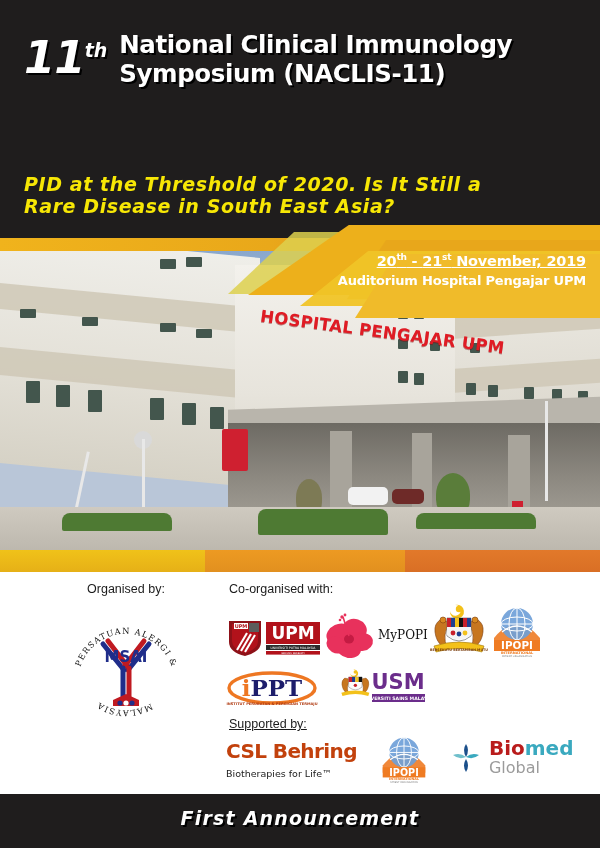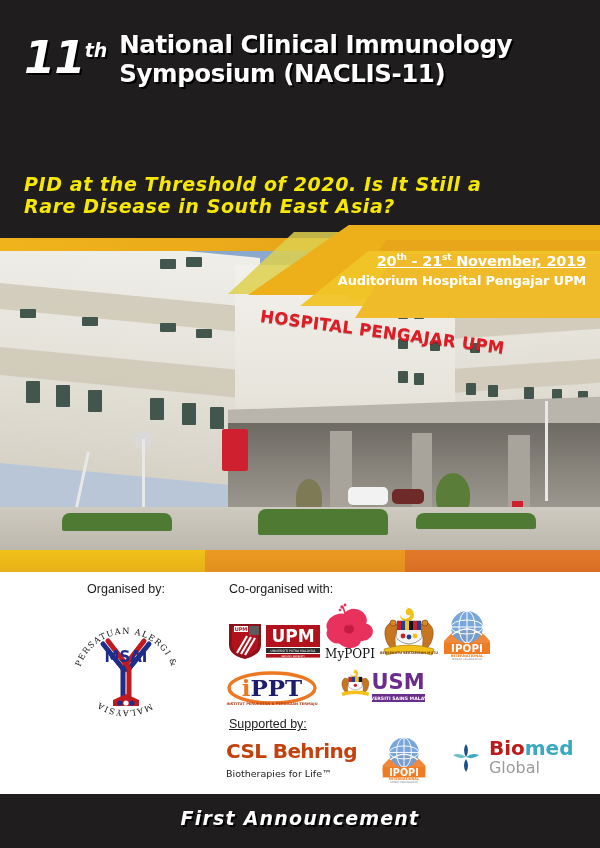--- a/index.html
+++ b/index.html
@@ -283,21 +283,21 @@
           <rect x="23" y="5" width="10" height="9" fill="#5c5c5c"></rect>
           <rect x="40" y="4" width="54" height="22" fill="#b2121b"></rect>
           <text x="67" y="21" text-anchor="middle" font-size="17" font-weight="bold" font-family="DejaVu Sans, sans-serif" fill="#ffffff">UPM</text>
           <rect x="40" y="27" width="54" height="5" fill="#2b2b2b"></rect>
           <text x="67" y="31.2" text-anchor="middle" font-size="3.1" font-family="DejaVu Sans, sans-serif" fill="#ffffff">UNIVERSITI PUTRA MALAYSIA</text>
           <rect x="40" y="33" width="54" height="3.6" fill="#b2121b"></rect>
           <text x="67" y="36" text-anchor="middle" font-size="2.4" font-family="DejaVu Sans, sans-serif" fill="#ffffff">BERILMU BERBAKTI</text>
         </svg>
       </div>
 
-      <div class="logo-cell" style="flex-direction:column;align-items:center;">
+      <div class="logo-cell" style="flex-direction:row;align-items:center;">
         <svg width="56" height="46" viewBox="0 0 56 46">
           <g fill="#e8315c">
             <ellipse cx="17" cy="22" rx="13" ry="10" transform="rotate(-25 17 22)"></ellipse>
             <ellipse cx="33" cy="17" rx="12" ry="10" transform="rotate(18 33 17)"></ellipse>
             <ellipse cx="40" cy="30" rx="11" ry="9" transform="rotate(-10 40 30)"></ellipse>
             <ellipse cx="27" cy="37" rx="12" ry="9" transform="rotate(8 27 37)"></ellipse>
             <ellipse cx="14" cy="33" rx="10" ry="8" transform="rotate(30 14 33)"></ellipse>
           </g>
           <ellipse cx="27" cy="27" rx="5" ry="4.5" fill="#c41b43"></ellipse>
           <line x1="27" y1="24" x2="21" y2="5" stroke="#e8315c" stroke-width="1.6"></line>

